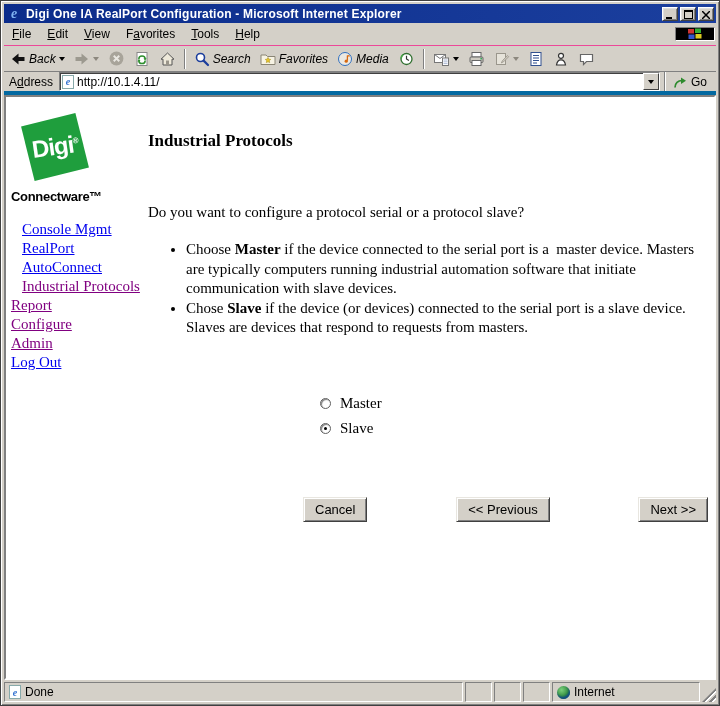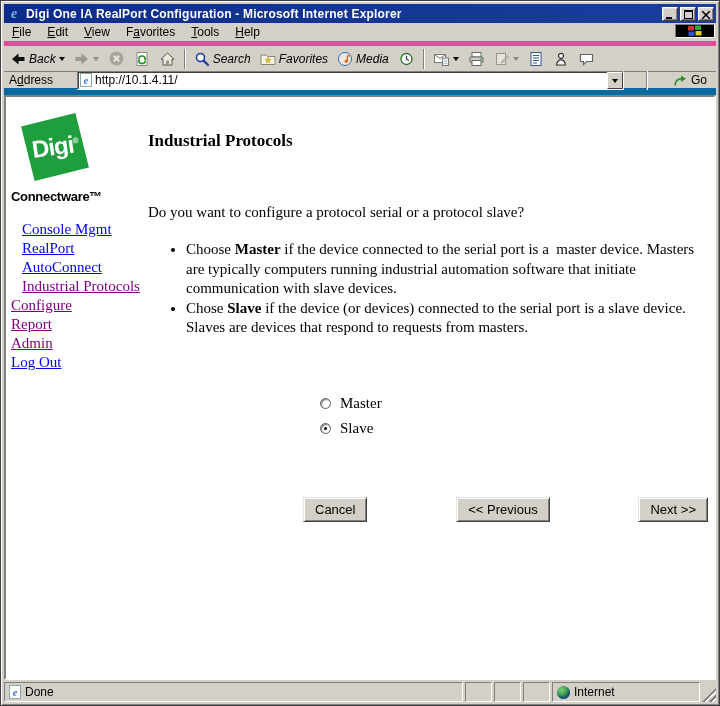--- a/index.html
+++ b/index.html
@@ -13,35 +13,35 @@
   
   .titlebar{height:19px;background:linear-gradient(to right,var(--title-blue),#1b3f9e);display:flex;align-items:center;padding:0 2px;flex:0 0 auto;}
   .titlebar .title{color:#fff;font-size:12px;font-weight:bold;flex:1;white-space:nowrap;overflow:hidden;margin-left:4px;letter-spacing:.2px;}
   .ie-e{width:16px;height:16px;display:inline-flex;align-items:center;justify-content:center;
     color:#7fb2f0;font:bold italic 14px "Liberation Serif",serif;}
   .win-controls{display:flex;gap:2px;}
   .wbtn{width:16px;height:14px;background:var(--chrome);border:1px solid;border-color:#fff #404040 #404040 #fff;
     box-shadow:inset 1px 1px 0 #dfdfdf, inset -1px -1px 0 #808080;display:flex;align-items:flex-end;justify-content:center;padding:1px;cursor:default;}
   .wbtn svg{display:block;}
   
-  .menubar{height:23px;display:flex;align-items:flex-start;flex:0 0 auto;border-bottom:5px solid #ec4899;}
+  .menubar{height:23px;display:flex;align-items:center;flex:0 0 auto;border-bottom:1px solid #ec4899;}
   .menu-items{display:flex;align-items:center;flex:1;}
   .menu-item{font-size:12px;color:#000;padding:2px 8px;cursor:default;}
   .winlogo{width:40px;background:#000;display:flex;align-items:center;justify-content:center;margin:1px 1px 1px 0;
     border:1px solid;border-color:#808080 #fff #fff #808080;}
   
   .toolbar{height:26px;display:flex;align-items:center;padding:1px 2px;gap:1px;flex:0 0 auto;border-bottom:1px solid #808080;}
   .tbtn{display:flex;align-items:center;gap:3px;padding:2px 4px;font-size:12px;color:#000;cursor:default;font-style:italic;}
   .tbtn.disabled{color:#8c887e;}
   .tsep{width:2px;height:20px;border-left:1px solid #808080;border-right:1px solid #fff;margin:0 3px;}
   .dd{width:0;height:0;border:3px solid transparent;border-top:4px solid #000;margin-top:4px;}
   .dd.grey{border-top-color:#8c887e;}
   .tbtn svg{display:block;}
   
-  .addressbar{height:23px;display:flex;align-items:center;padding:1px 3px;gap:22px;flex:0 0 auto;border-bottom:7px solid #0369a1;}
+  .addressbar{height:23px;display:flex;align-items:center;padding:1px 3px;gap:4px;flex:0 0 auto;border-bottom:4px solid #0369a1;}
   .addr-label{font-size:12px;color:#000;padding:0 2px;}
   .addr-field{flex:1;height:19px;background:#fff;display:flex;align-items:center;
     border:1px solid;border-color:#808080 #fff #fff #808080;box-shadow:inset 1px 1px 0 #404040;padding-left:2px;}
   .addr-field input{flex:1;border:none;outline:none;font:12px "Liberation Sans",sans-serif;height:15px;padding-left:3px;}
   .page-ico{width:12px;height:14px;background:#fff;border:1px solid #8aa;display:inline-flex;align-items:center;justify-content:center;
     font:bold italic 10px "Liberation Serif",serif;color:#2f6fd0;flex:0 0 auto;}
   .addr-dd{width:16px;height:17px;background:var(--chrome);border:1px solid;border-color:#fff #404040 #404040 #fff;
     display:flex;align-items:center;justify-content:center;flex:0 0 auto;}
   .go-btn{display:flex;align-items:center;gap:3px;font-size:12px;padding:0 6px 0 2px;cursor:default;}
   .gosep{width:2px;height:19px;border-left:1px solid #808080;border-right:1px solid #fff;}
@@ -268,22 +268,22 @@
     <div class="sidebar">
       <div class="logo-square">
         <span class="logo-text"><span>Digi</span><sup>®</sup></span>
       </div>
       <div class="brand">Connectware™</div>
       <nav class="nav">
         <a class="sub fresh">Console Mgmt</a>
         <a class="sub fresh">RealPort</a>
         <a class="sub fresh">AutoConnect</a>
         <a class="sub visited">Industrial Protocols</a>
+        <a class="visited">Report</a>
         <a class="visited">Configure</a>
-        <a class="visited">Report</a>
         <a class="visited">Admin</a>
         <a class="fresh">Log Out</a>
       </nav>
     </div>
 
     <div class="main">
       <h2>Industrial Protocols</h2>
       <p class="question">Do you want to configure a protocol serial or a protocol slave?</p>
       <ul class="bullets">
         <li><span>Choose </span><b>Master</b><span> if the device connected to the serial port is a  master device. Masters are typically computers running industrial automation software that initiate communication with slave devices.</span></li>

